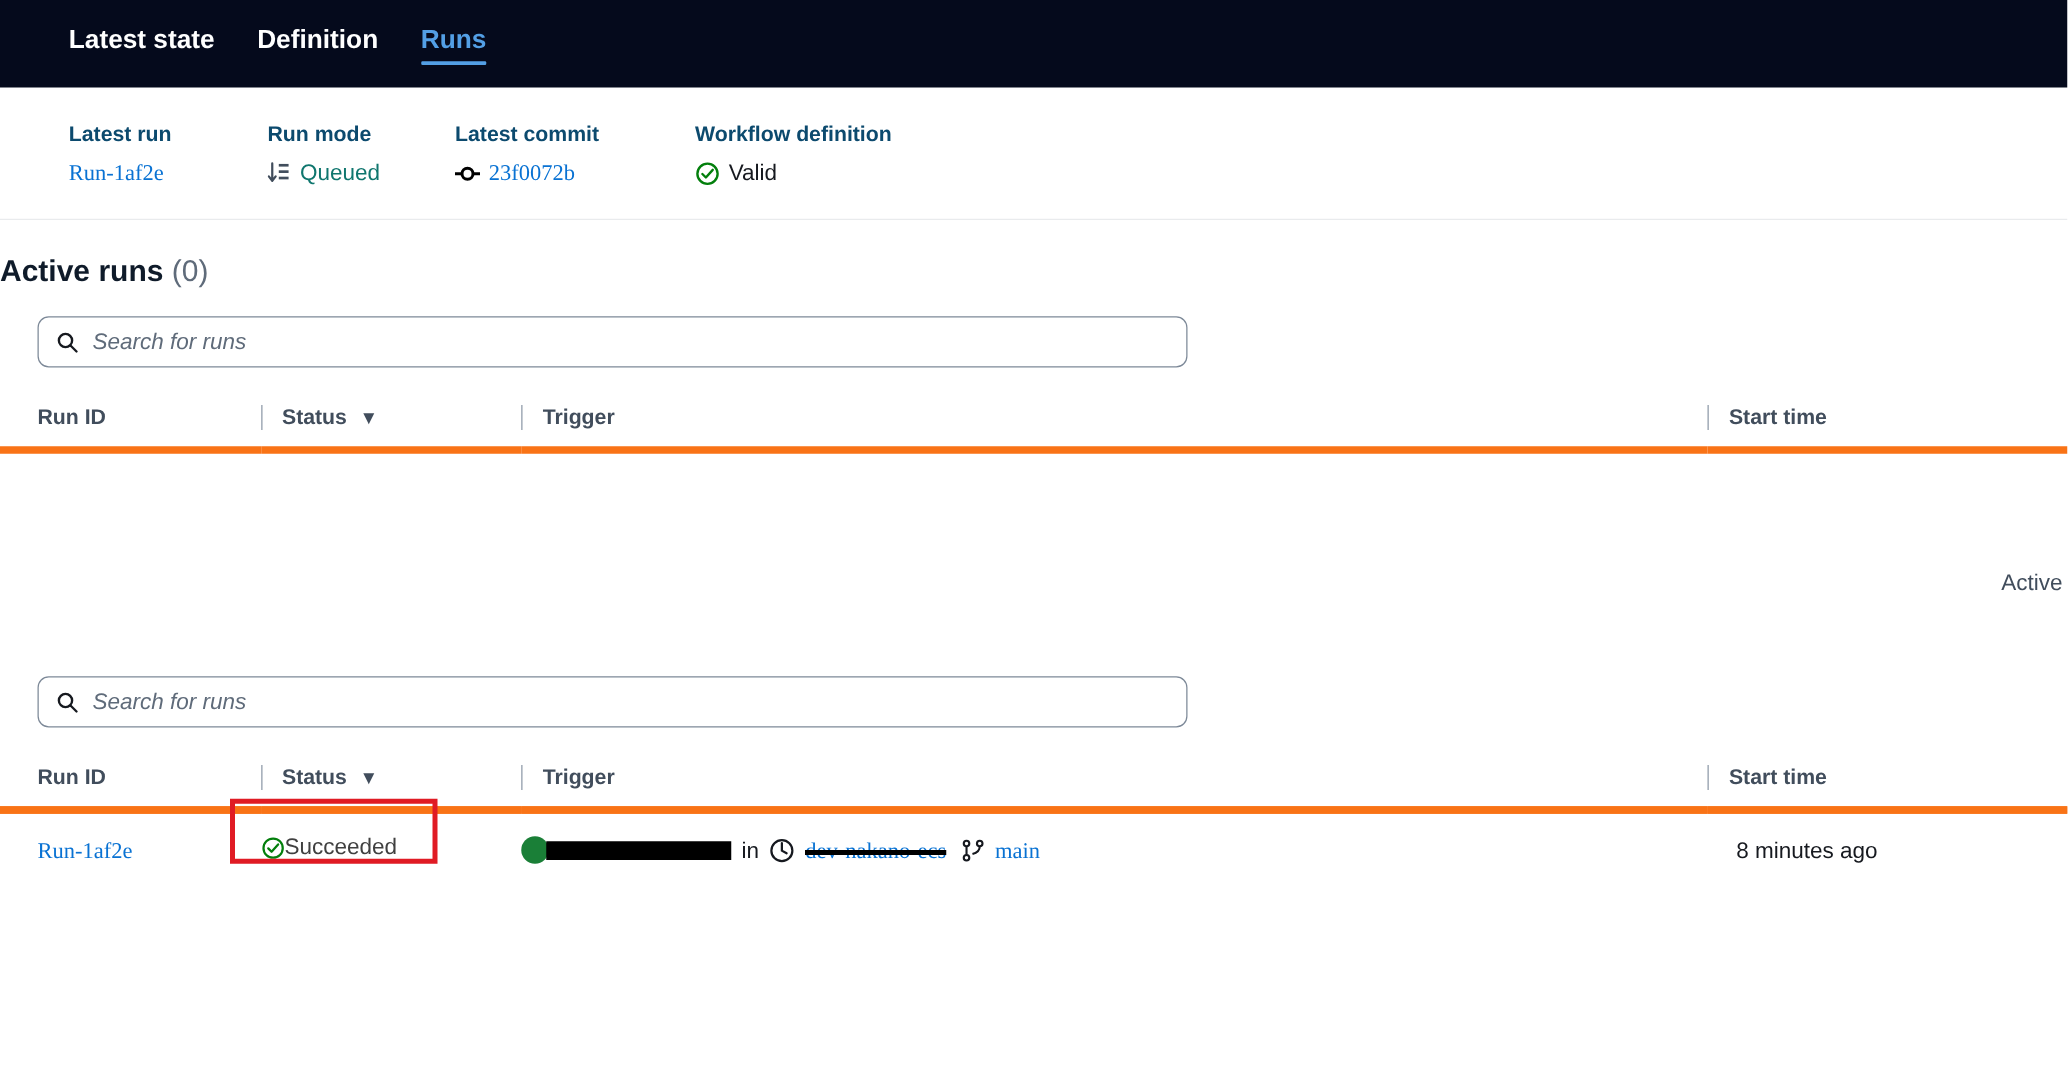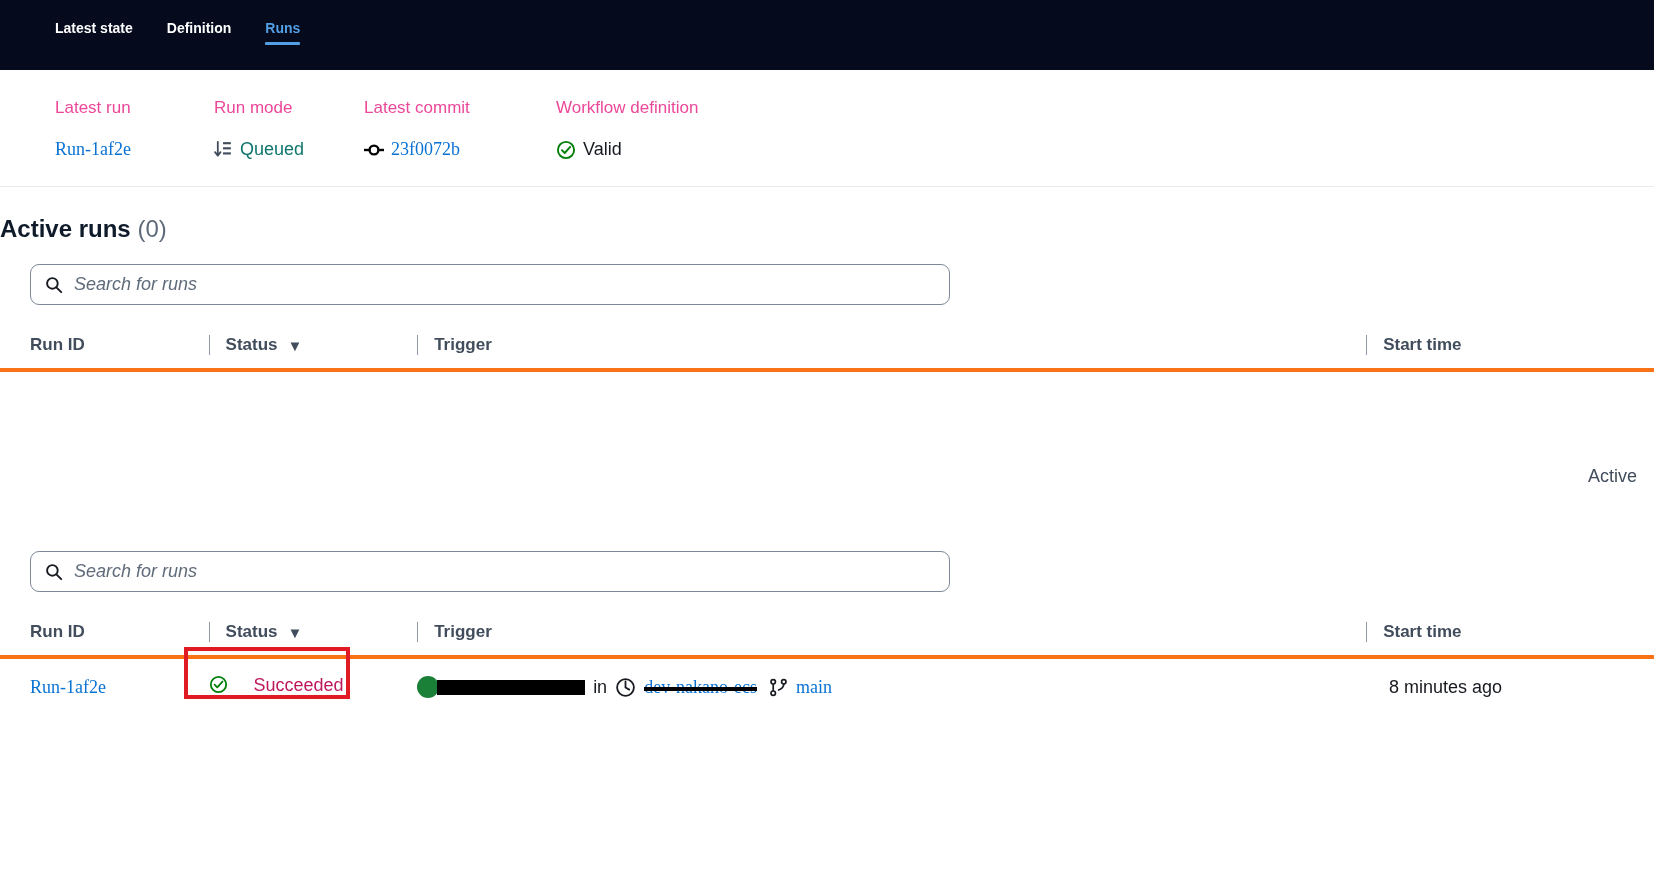--- a/index.html
+++ b/index.html
@@ -16,21 +16,21 @@
   .topbar {
     background: #050a1c;
     height: 70px;
     display: flex;
     align-items: flex-start;
     padding: 0 0 0 55px;
   }
   .tab {
     position: relative;
     color: #ffffff;
-    font-size: 14px;
+    font-size: 21px;
     font-weight: bold;
     line-height: 1;
     padding: 21px 0 16px 0;
     margin-right: 34px;
     cursor: pointer;
     white-space: nowrap;
   }
   .tab.active { color: #539fe5; font-weight: bold; }
   .tab.active::after {
     content: "";
@@ -49,23 +49,23 @@
     border-bottom: 1px solid #e9ebed;
     gap: 0;
   }
   .summary-item { margin-right: 0; }
   .summary-item.i0 { width: 159px; }
   .summary-item.i1 { width: 150px; }
   .summary-item.i2 { width: 192px; }
   .summary-item.i3 { width: 260px; }
   .summary-label {
     font-size: 17px;
-    font-weight: normal;
-    color: #ec4899;
-    margin-bottom: 21px;
+    font-weight: bold;
+    color: #0c4a6e;
+    margin-bottom: 10px;
     white-space: nowrap;
   }
   .summary-value {
     font-size: 18px;
     color: #16191f;
     display: flex;
     align-items: center;
     gap: 7px;
     white-space: nowrap;
   }
@@ -106,21 +106,21 @@
     width: 1654px;
     border-collapse: collapse;
     table-layout: fixed;
   }
   table.runs th {
     text-align: left;
     font-size: 17px;
     font-weight: bold;
     color: #414d5c;
     padding: 12px 0 13px 0;
-    border-bottom: 4px solid #f97316;
+    border-bottom: 6px solid #f97316;
     white-space: nowrap;
   }
   table.runs td {
     font-size: 18px;
     color: #16191f;
     padding: 16px 0 16px 0;
     vertical-align: middle;
     white-space: nowrap;
   }
   .th-inner { display: flex; align-items: center; }
@@ -141,23 +141,23 @@
   .col-runid  { width: 200px; padding-left: 30px !important; }
   .col-status { width: 200px; }
   .col-trigger{ width: 910px; }
   .col-start  { width: 276px; }
 
   .cell-flex { display: flex; align-items: center; }
 
   .status-cell { position: relative; }
   .status-inner {
     display: inline-flex;
-    align-items: flex-start;
-    gap: 26px;
-    color: #be185d;
+    align-items: flex-end;
+    gap: 0;
+    color: #404040;
     font-size: 18px;
   }
   .highlight-box {
     position: absolute;
     left: -25px;
     top: -12px;
     width: 166px;
     height: 52px;
     border: 4px solid #e01b24;
     pointer-events: none;
@@ -182,21 +182,21 @@
     top: 50%;
     height: 4px;
     background: #000;
   }
   .repo-link-wrap { position: relative; display: inline-block; }
 
   .empty-note {
     text-align: right;
     font-size: 18px;
     color: #414d5c;
-    padding-right: 17px;
+    padding-right: 4px;
     white-space: nowrap;
     overflow: hidden;
   }
 </style>
 </head>
 <body>
 
 <div class="topbar">
   <div class="tab">Latest state</div>
   <div class="tab">Definition</div>

